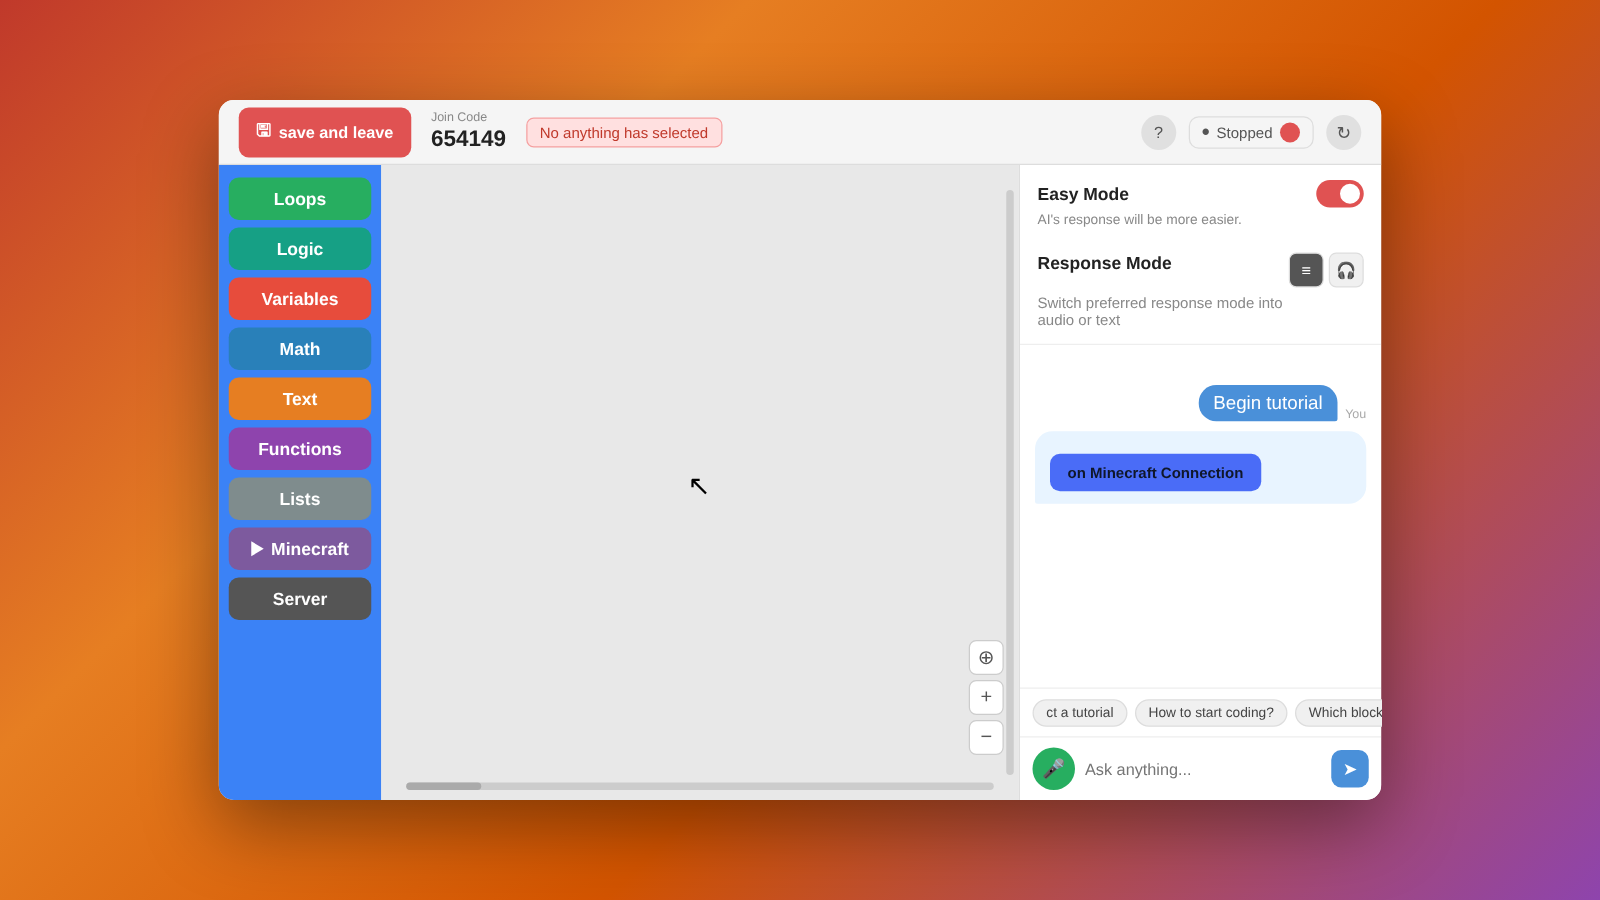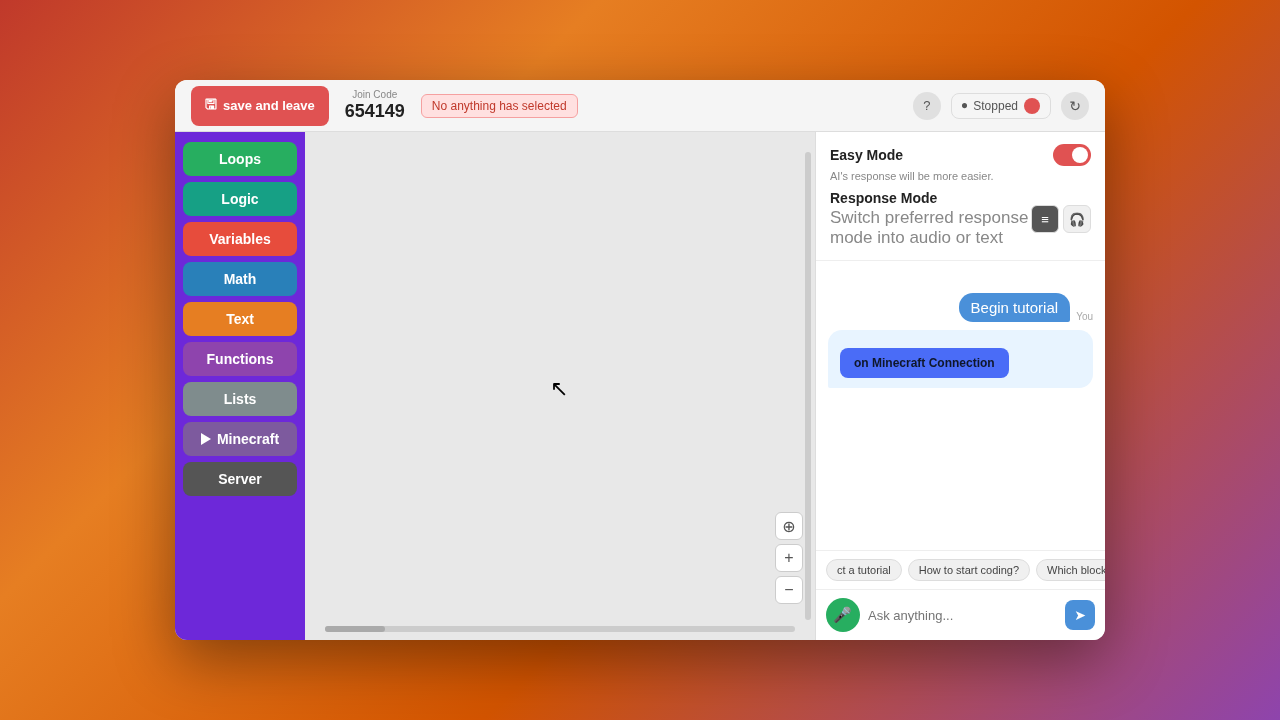--- a/index.html
+++ b/index.html
@@ -52,21 +52,20 @@
       font-size: 14px;
     }
     .join-code-section {
       display: flex;
       flex-direction: column;
       line-height: 1.2;
     }
     .join-code-label {
       font-size: 10px;
       color: #888;
-      text-align: center;
     }
     .join-code-value {
       font-size: 18px;
       font-weight: 700;
       color: #222;
     }
     .tutorial-badge {
       background: #ffe0e0;
       border: 1px solid #f5a0a0;
       color: #c0392b;
@@ -126,21 +125,21 @@
     }
     
     .main-content {
       display: flex;
       flex: 1;
       overflow: hidden;
     }
     
     .sidebar {
       width: 130px;
-      background: #6d28d9;
+      background: #3b82f6;
       padding: 10px 8px;
       display: flex;
       flex-direction: column;
       gap: 6px;
       flex-shrink: 0;
       overflow-y: auto;
       align-items: flex-end;
     }
     .sidebar-btn {
       border: none;
@@ -250,21 +249,21 @@
       margin-bottom: 4px;
     }
     .easy-mode-title {
       font-size: 14px;
       font-weight: 700;
       color: #222;
     }
     .easy-mode-sub {
       font-size: 11px;
       color: #888;
-      margin-bottom: 8px;
+      margin-bottom: 20px;
     }
     .toggle-on {
       width: 38px;
       height: 22px;
       background: #e05252;
       border-radius: 11px;
       position: relative;
       cursor: pointer;
     }
     .toggle-on::after {
@@ -272,32 +271,32 @@
       position: absolute;
       right: 3px;
       top: 3px;
       width: 16px;
       height: 16px;
       background: white;
       border-radius: 50%;
     }
     .response-mode-row {
       display: flex;
-      align-items: center;
+      align-items: flex-start;
       justify-content: space-between;
     }
     .response-mode-title {
       font-size: 14px;
       font-weight: 700;
       color: #222;
     }
     .response-mode-sub {
-      font-size: 17px;
+      font-size: 12px;
       color: #888;
-      margin-top: 2px;
+      margin-top: 17px;
     }
     .response-toggles {
       display: flex;
       gap: 4px;
     }
     .resp-btn {
       width: 28px;
       height: 28px;
       border-radius: 6px;
       border: 1px solid #ddd;

